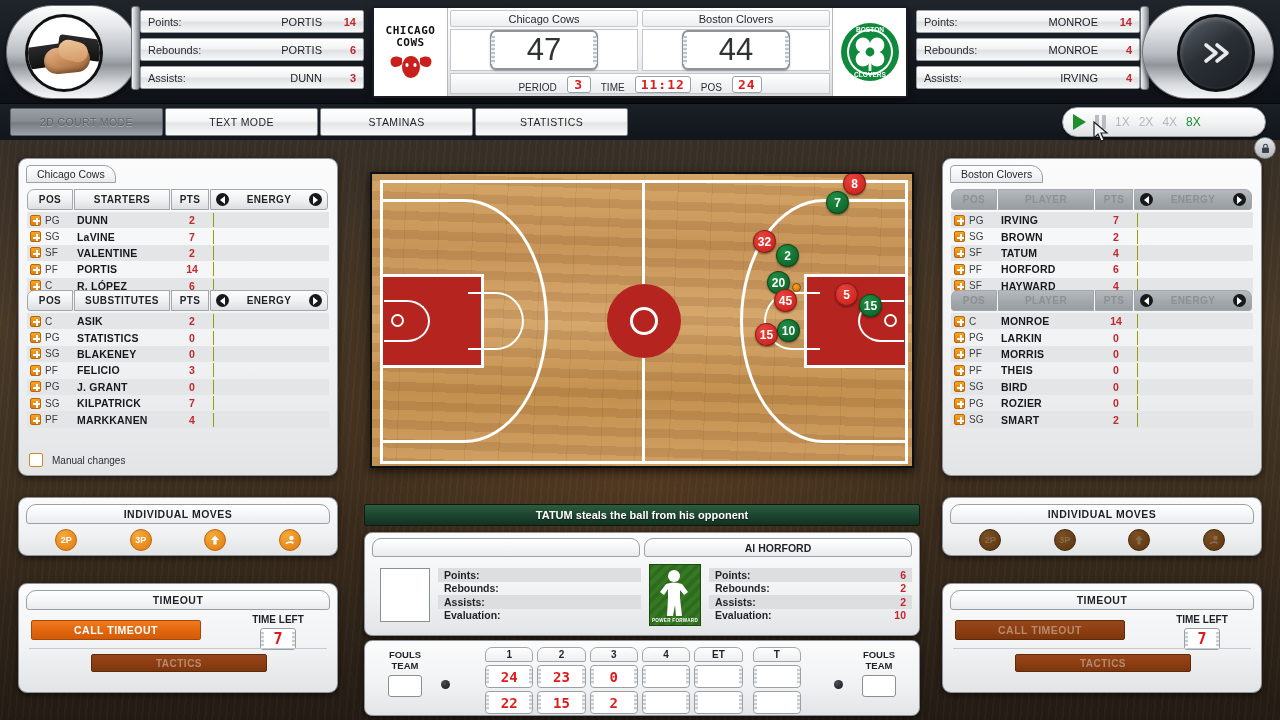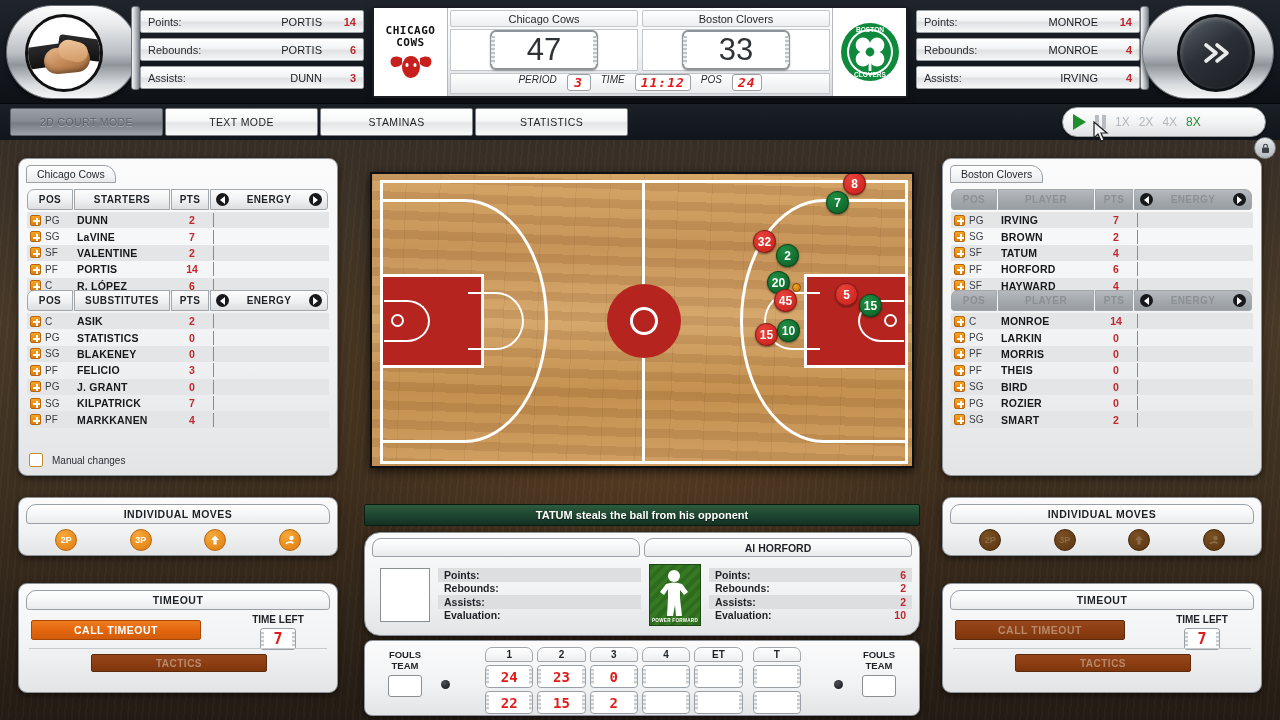--- a/index.html
+++ b/index.html
@@ -104,21 +104,21 @@
     box-shadow:inset 0 0 0 2px #fff, 0 1px 2px rgba(0,0,0,.25);
     position:relative;
   }
   .score-box::before,.score-box::after{
     content:""; position:absolute; top:4px; bottom:4px; width:4px;
     background:repeating-linear-gradient(180deg,#bfc4c8 0 2px,#eef0f1 2px 4px);
   }
   .score-box::before{ left:-1px; } .score-box::after{ right:-1px; }
   .sb-bottom{ height:22px; margin:0 2px 2px 2px; border:1px solid #c3c7cb;
     background:linear-gradient(180deg,#fff,#e9ebed);
-    display:flex; align-items:flex-start; justify-content:center; gap:10px; font-size:10px; color:#2a2d31;font-style:italic;}
+    display:flex; align-items:flex-end; justify-content:center; gap:10px; font-size:10px; color:#2a2d31;}
   .led{
     font-family:"DejaVu Sans Mono",monospace; color:#e01b1b; font-weight:bold; font-size:13px;
     background:#fff; border:1px solid #9aa0a6; border-radius:3px; padding:0px 5px; min-width:24px;
     text-align:center; letter-spacing:1px;
   }
   .sb-logo-right{ width:74px; border-left:1px solid #b5b9bd; background:#fff;
     display:flex; align-items:center; justify-content:center;}
   
   #nav-right{
     right:6px; top:5px; width:132px; height:94px; border-radius:46px/47px;
@@ -259,21 +259,21 @@
 
   
   #eventbar{
     position:absolute; left:364px; top:504px; width:556px; height:22px;
     background:linear-gradient(180deg,#2d5c3f 0%,#1d4630 50%,#143122 100%);
     border:1px solid #0b1c13; border-radius:2px;
     display:flex; align-items:center; justify-content:center;
     font-size:11px; font-weight:bold; color:#fff; text-shadow:0 1px 1px rgba(0,0,0,.6);
   }
   
-  #playercard{ left:364px; top:532px; width:556px; height:104px; border-radius:16px; }
+  #playercard{ left:364px; top:532px; width:556px; height:104px; border-radius:8px; }
   .pc-tabs{ position:absolute; left:7px; right:7px; top:5px; height:19px; display:flex; gap:4px;}
   .pc-tab{ flex:1; background:linear-gradient(180deg,#fff 0%,#f4f5f6 55%,#e8eaeb 100%);
     border:1px solid #9aa0a6; border-radius:9px 9px 3px 3px;
     font-size:10.5px; font-weight:bold; color:#1e2125;
     display:flex;align-items:center;justify-content:center;}
   .pc-body{ position:absolute; left:7px; right:7px; top:26px; bottom:4px; display:flex; align-items:center;}
   .pc-thumb{ width:50px;height:54px;background:#fff;border:1px solid #8a8f94; margin:0 8px; flex:0 0 auto;}
   .pc-stats{ flex:1; }
   .pc-line{ display:flex; height:13.5px; align-items:center; font-size:10.5px; font-weight:bold; color:#1e2125; padding:0 6px;}
   .pc-line.alt{ background:#dcdee0; }
@@ -399,21 +399,21 @@
     <div class="sb-mid">
       <div class="sb-names">
         <div class="sb-name">Chicago Cows</div>
         <div class="sb-name">Boston Clovers</div>
       </div>
       <div class="sb-scores">
         <div class="sb-scorecell">
           <div class="score-box">47</div>
         </div>
         <div class="sb-scorecell">
-          <div class="score-box">33</div>
+          <div class="score-box">44</div>
         </div>
       </div>
       <div class="sb-bottom">
         <span>PERIOD</span>
         <span class="led">3</span>
         <span>TIME</span>
         <span class="led">11:12</span>
         <span>POS</span>
         <span class="led">24</span>
       </div>

